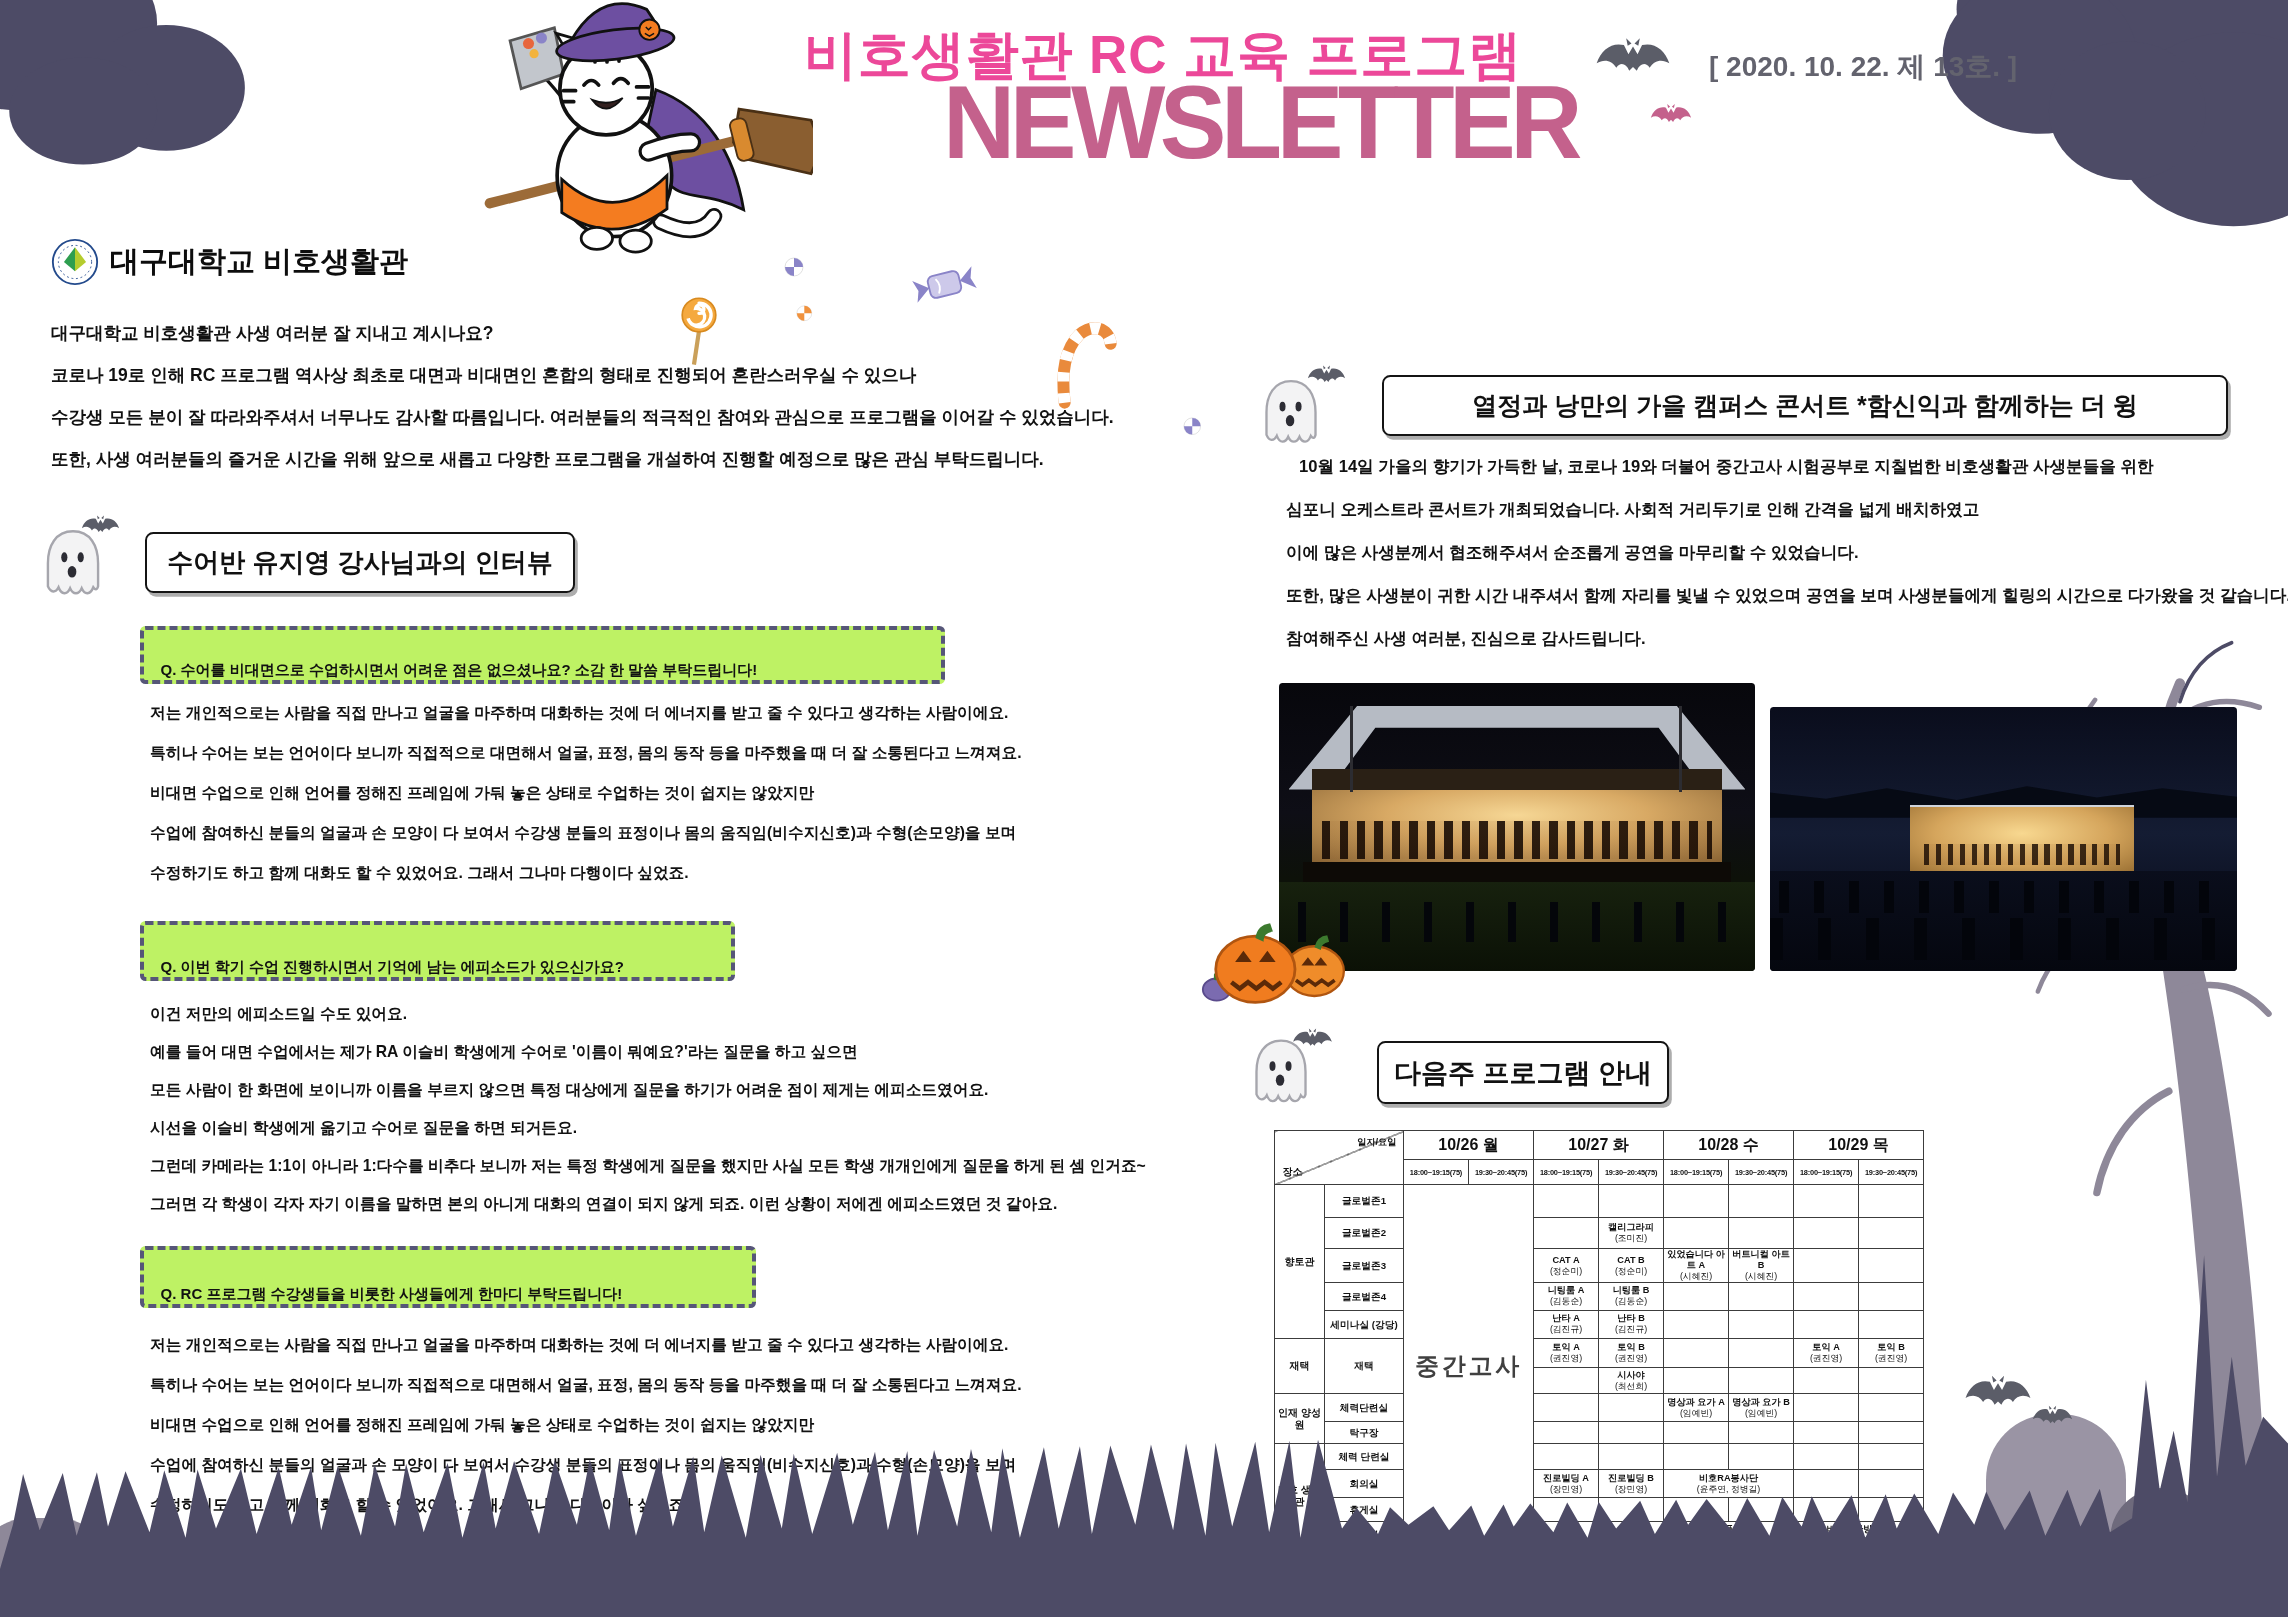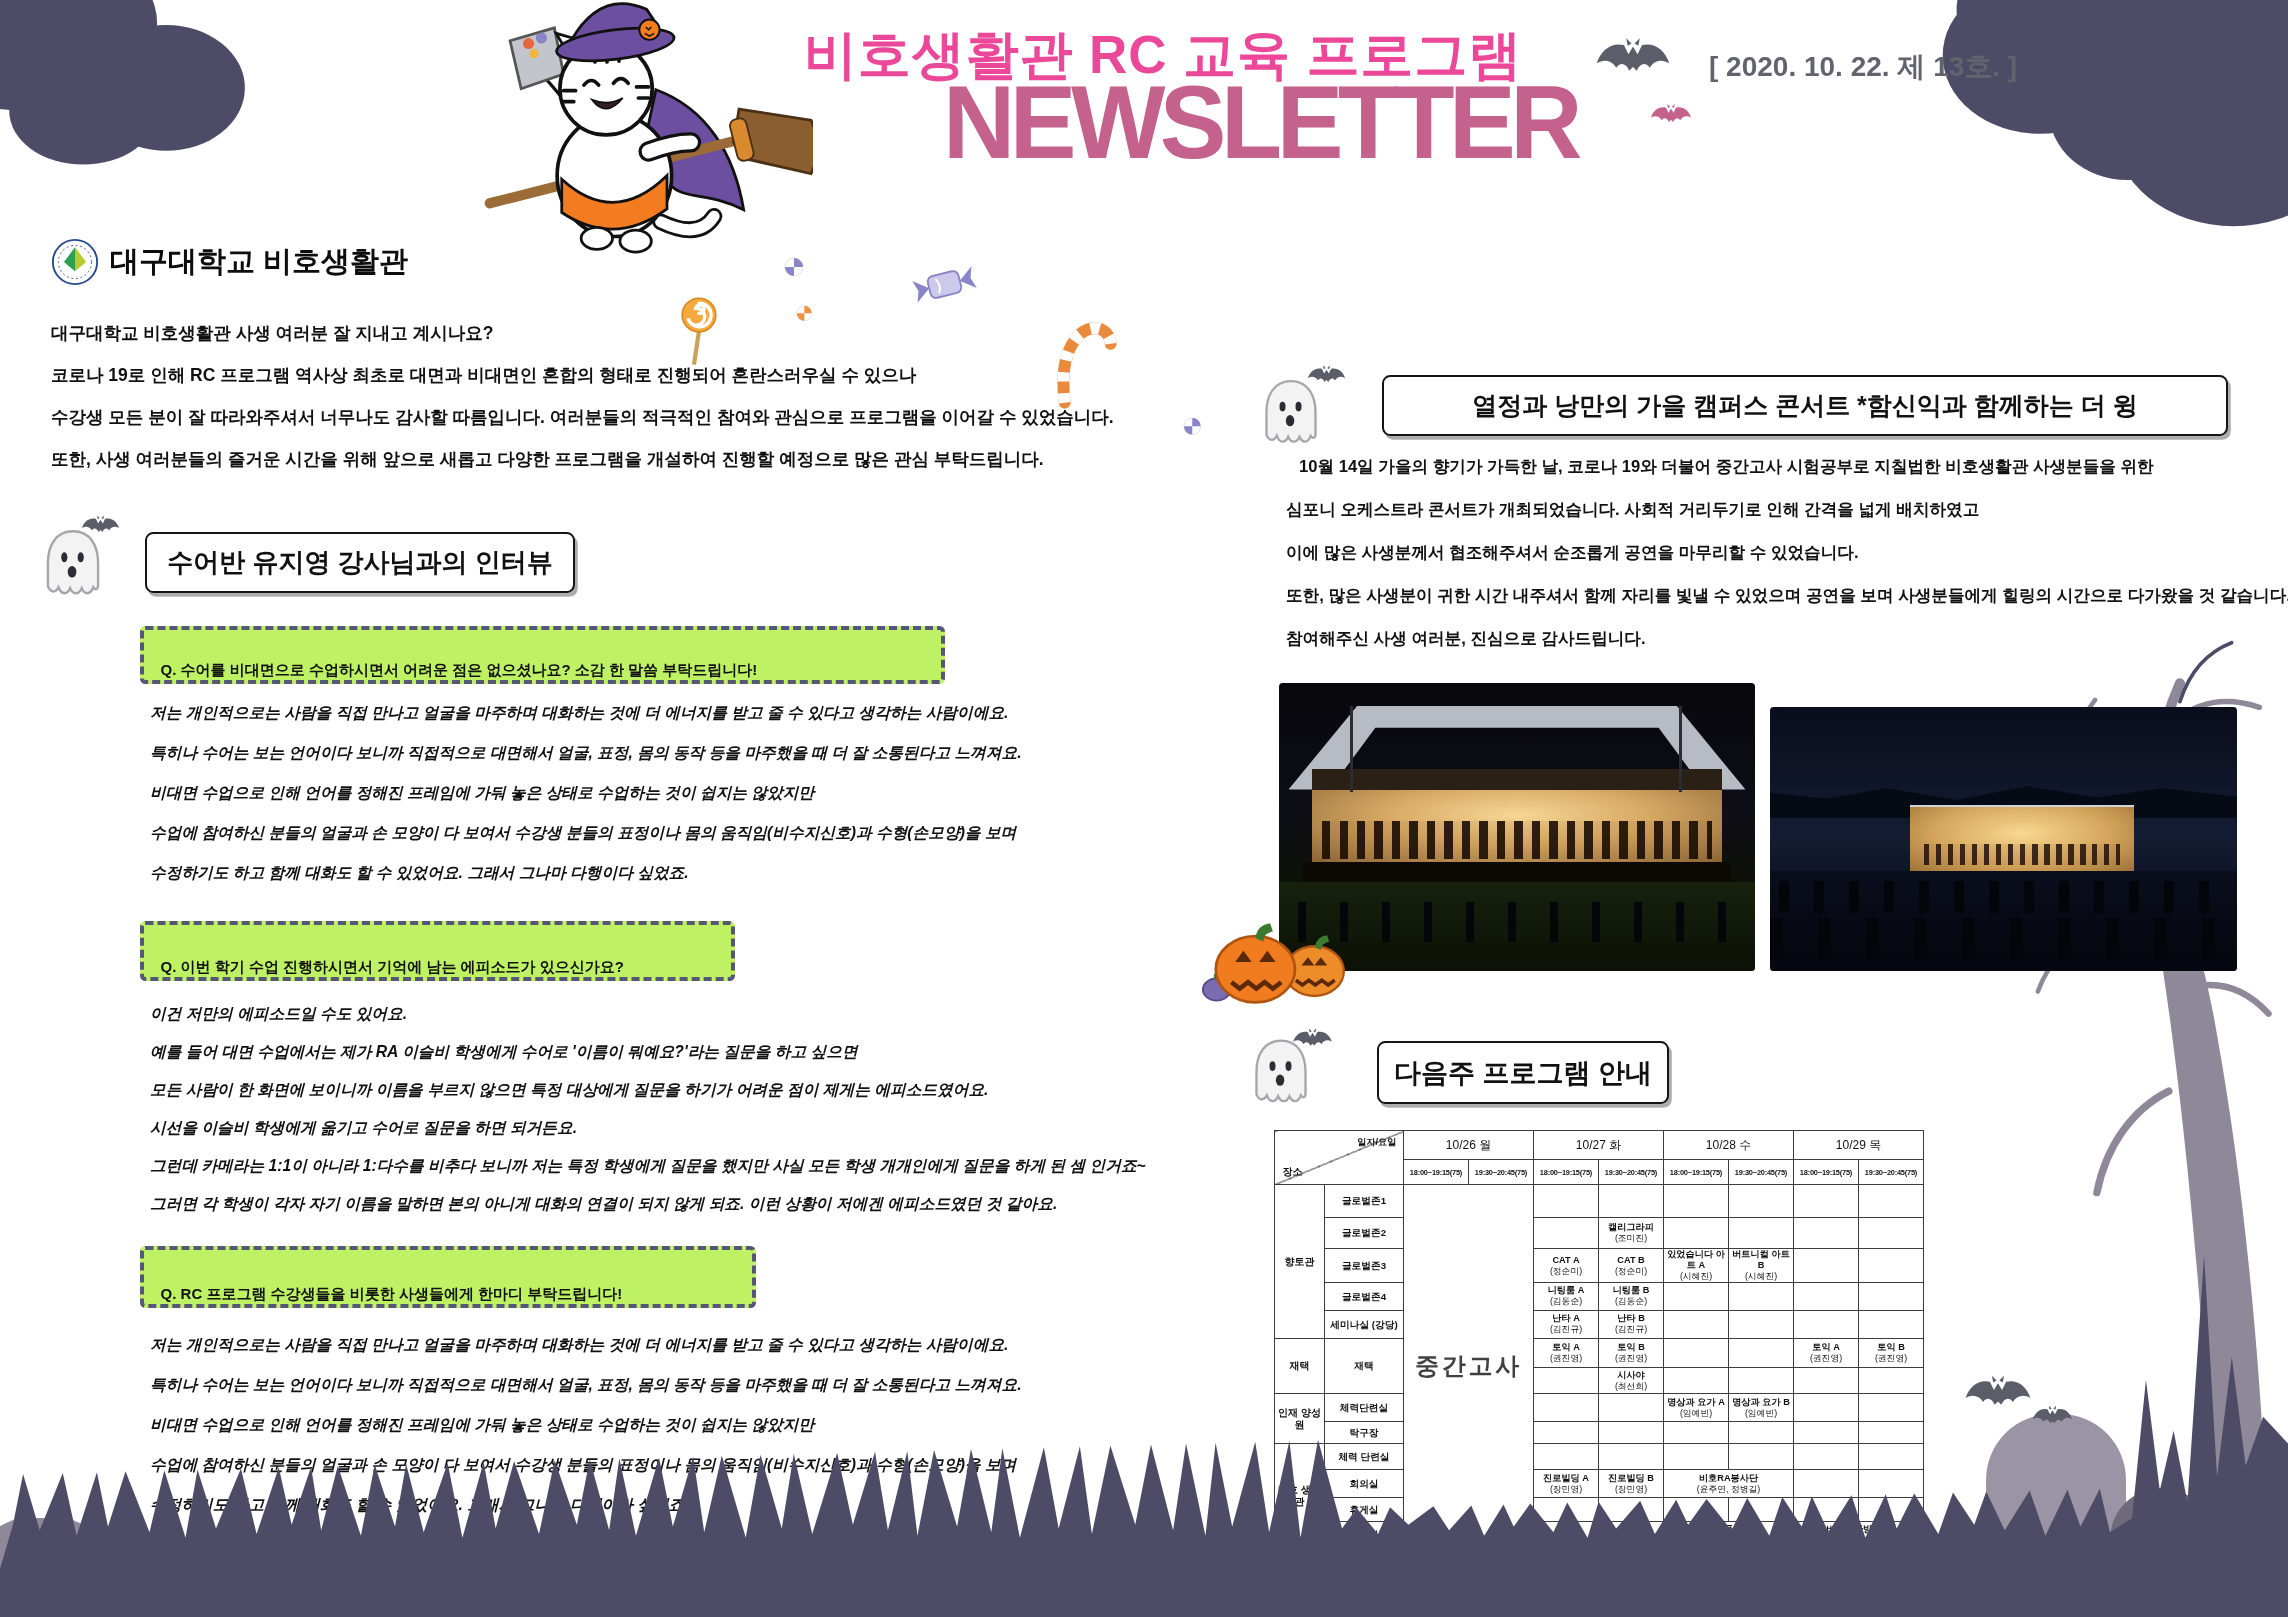--- a/index.html
+++ b/index.html
@@ -20,21 +20,21 @@
   
   .intro{left:51px;top:321px;z-index:3;}
   .intro-line{height:42px;font-size:17.5px;font-weight:700;white-space:nowrap;}
   .sec-box{position:absolute;background:#fff;border:2.8px solid #141414;border-radius:8.3px;
            display:flex;align-items:center;justify-content:center;font-weight:900;
            box-shadow:2.8px 3.7px 0 rgba(20,20,20,.35);z-index:3;white-space:nowrap;}
   .q-box{position:absolute;border:4.6px dashed #565678;border-radius:5.5px;background:#bef264;
          display:flex;align-items:flex-end;font-weight:900;font-size:15px;padding-left:16.6px;
          z-index:3;white-space:nowrap;}
   .ans{z-index:3;}
-  .ans-line{height:40px;font-size:15.7px;font-weight:600;white-space:nowrap;font-style:italic;}
+  .ans-line{height:40px;font-size:15.7px;font-weight:600;white-space:nowrap;}
   .ans2 .ans-line{height:38px;}
   .con{left:1286px;top:456px;z-index:3;}
   .con-line{height:43px;font-size:16.6px;font-weight:700;white-space:nowrap;}
   .con-line:first-child{padding-left:13px;}
 
   
   .photo{position:absolute;overflow:hidden;border-radius:3.7px;z-index:2;}
   .photo>div{position:absolute;}
   .p1{left:1279px;top:683px;width:476px;height:288px;background:linear-gradient(180deg,#07070c,#0e0e16 45%,#0d1109 68%,#0a0d08);}
   .p1-roof{left:2%;top:8%;width:96%;height:29%;
@@ -61,21 +61,21 @@
   .p2-ground{left:0;top:62%;width:100%;height:38%;background:linear-gradient(#0a0e1c,#05070f);}
   .p2-row1{left:2%;top:66%;width:96%;height:12%;
      background:repeating-linear-gradient(90deg,#03050b 0 10px,transparent 10px 35px);}
   .p2-row2{left:0%;top:80%;width:100%;height:16%;
      background:repeating-linear-gradient(90deg,#03050b 0 13px,transparent 13px 48px);}
 
   
   .sched-wrap{left:1274px;top:1130px;z-index:3;}
   table.sched{border-collapse:collapse;table-layout:fixed;width:646px;background:#fff;border:1.8px solid #222;}
   .sched th,.sched td{border:0.9px solid #3c3c3c;padding:0;overflow:hidden;}
-  .sched .day{font-size:12px;font-weight:400;height:28px;}
+  .sched .day{font-size:16px;font-weight:700;height:28px;}
   .sched .time{font-size:7.4px;font-weight:600;height:24px;letter-spacing:-0.2px;white-space:nowrap;}
   .sched .grp{font-size:10px;font-weight:800;line-height:1.15;}
   .sched .room{font-size:9.7px;font-weight:700;line-height:1.15;}
   .sched td.prog{font-size:9.2px;font-weight:700;text-align:center;line-height:1.2;}
   .sched td.prog .cs{font-size:8.8px;font-weight:400;}
   .sched td.midterm{color:#404040;font-size:24px;font-weight:900;text-align:center;letter-spacing:2.8px;}
   .corner{position:relative;background:linear-gradient(to bottom right,transparent 49.5%,#3c3c3c 49.5%,#3c3c3c 50.5%,transparent 50.5%);}
   .corner .c-top{position:absolute;top:4.6px;right:6.5px;font-size:9.2px;font-weight:700;}
   .corner .c-bot{position:absolute;bottom:5.5px;left:7.4px;font-size:10px;font-weight:800;}
 

